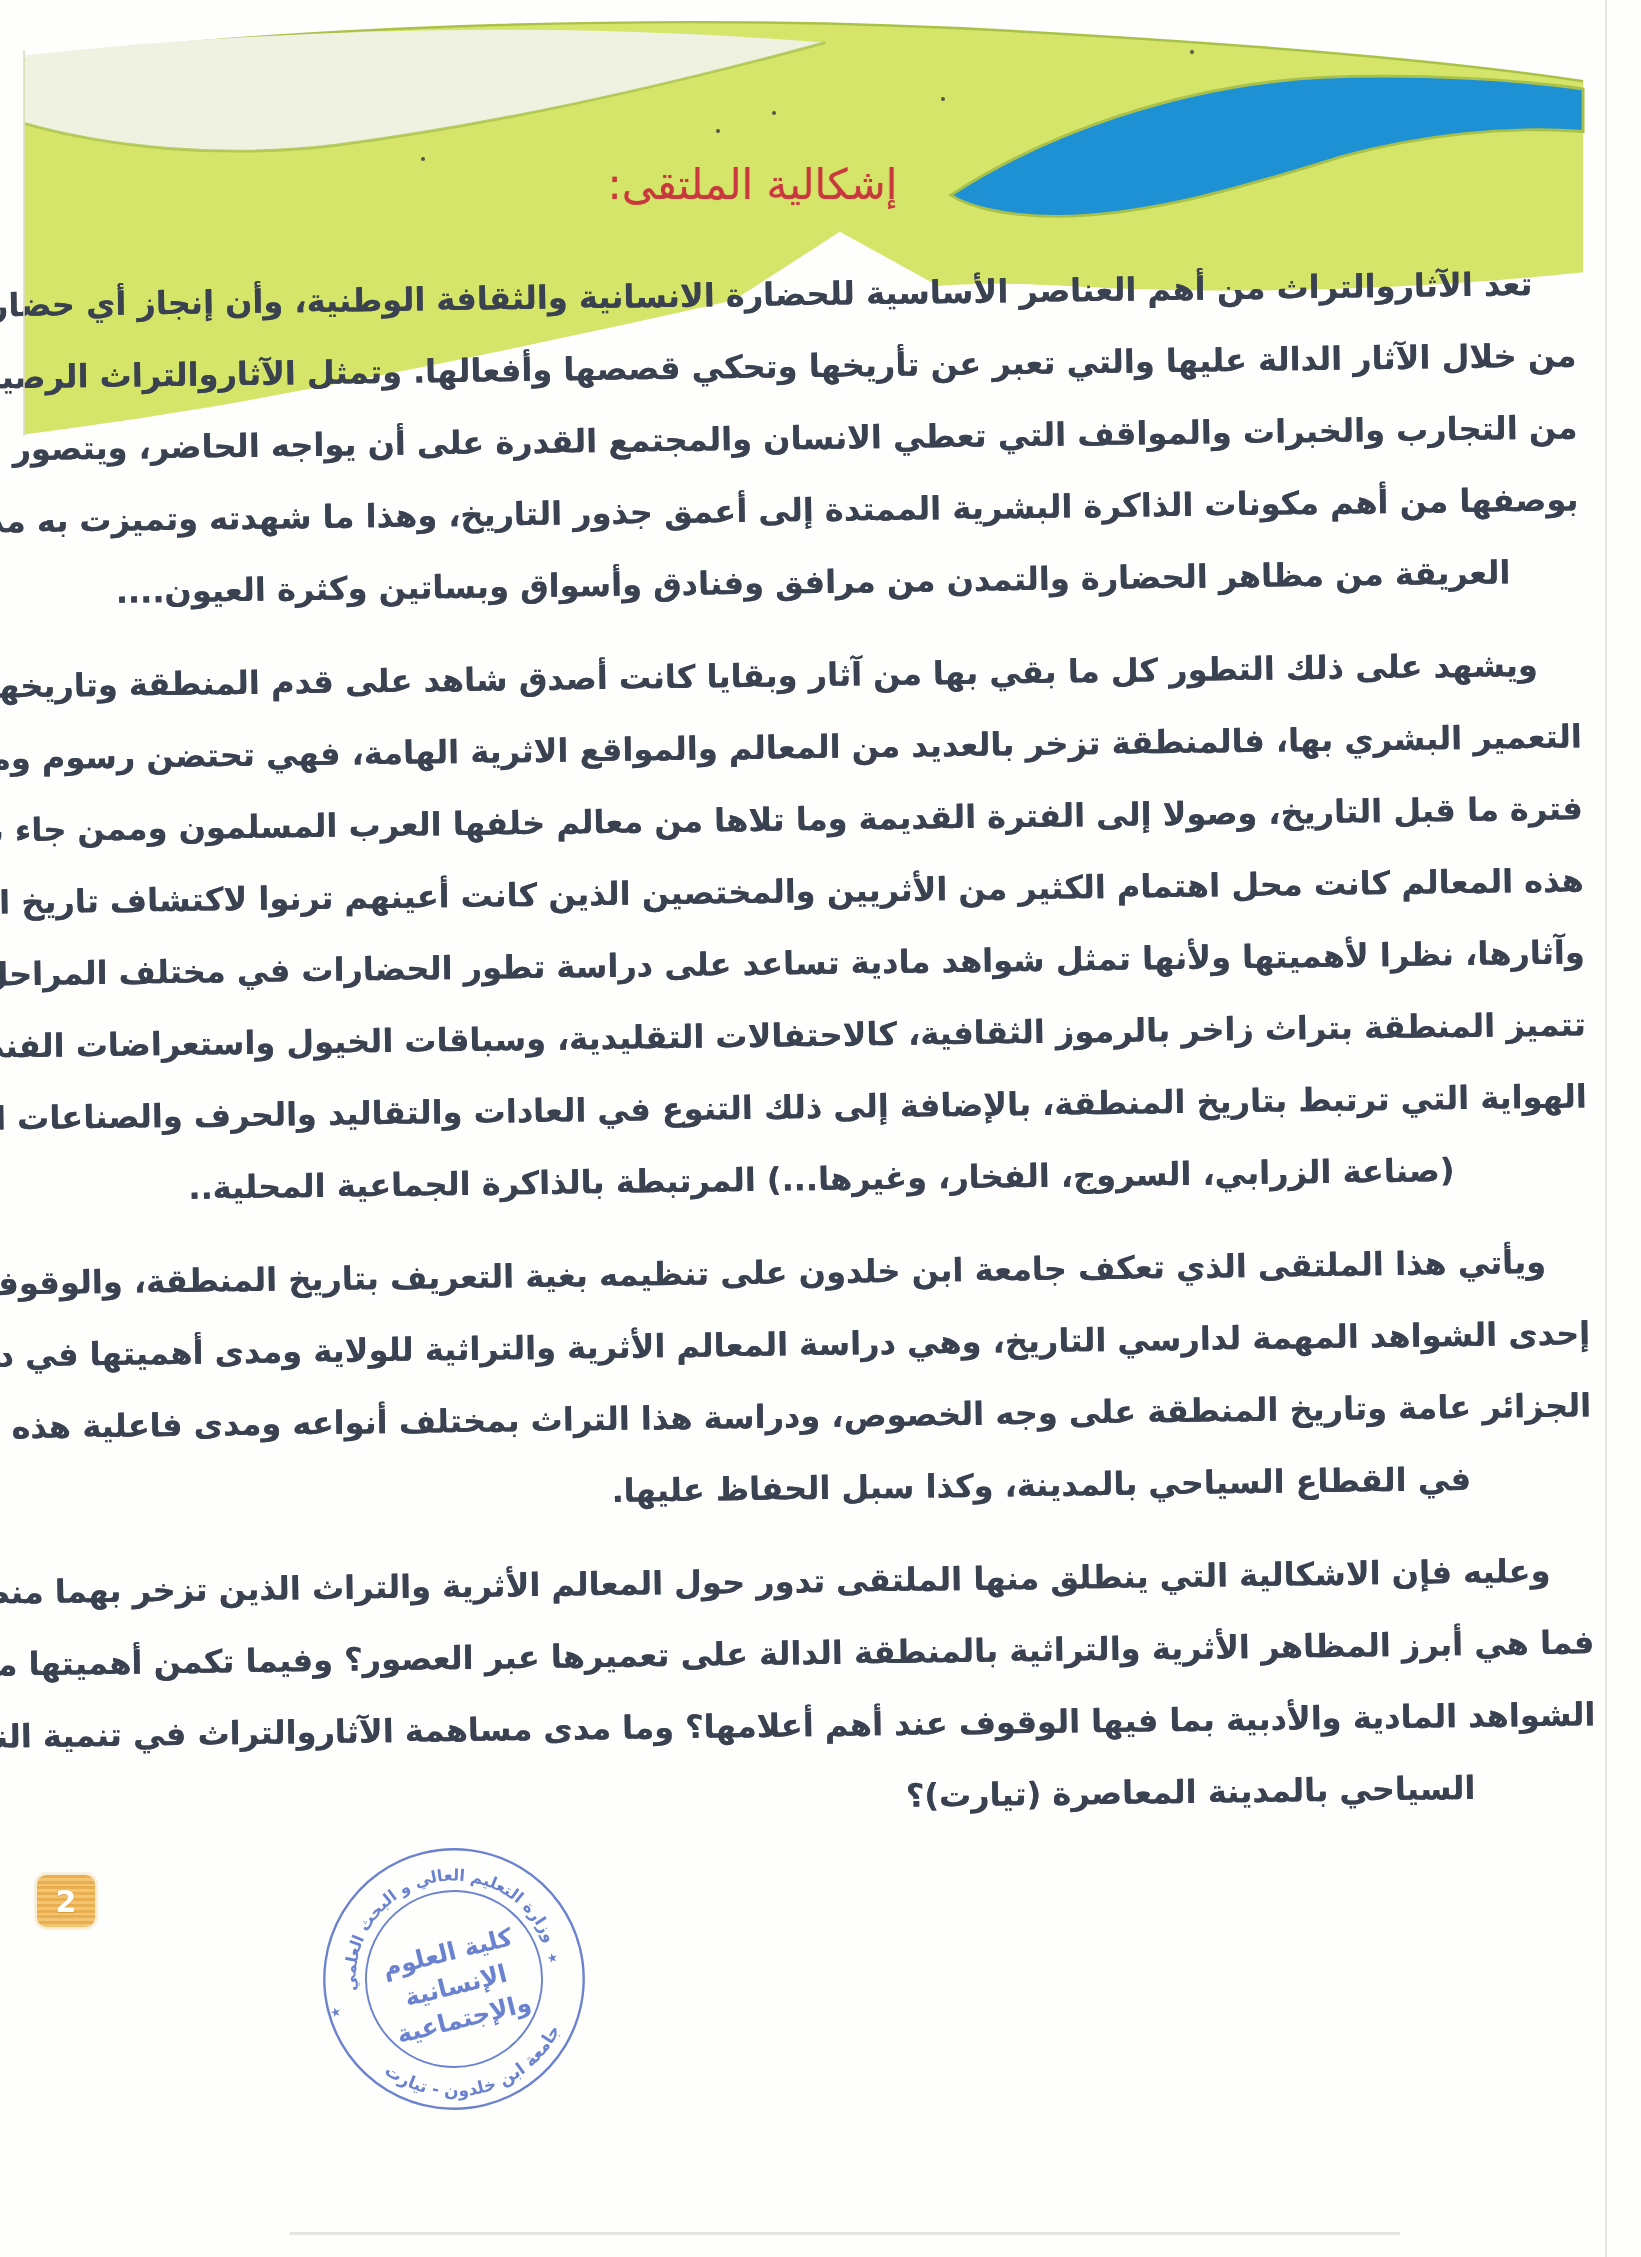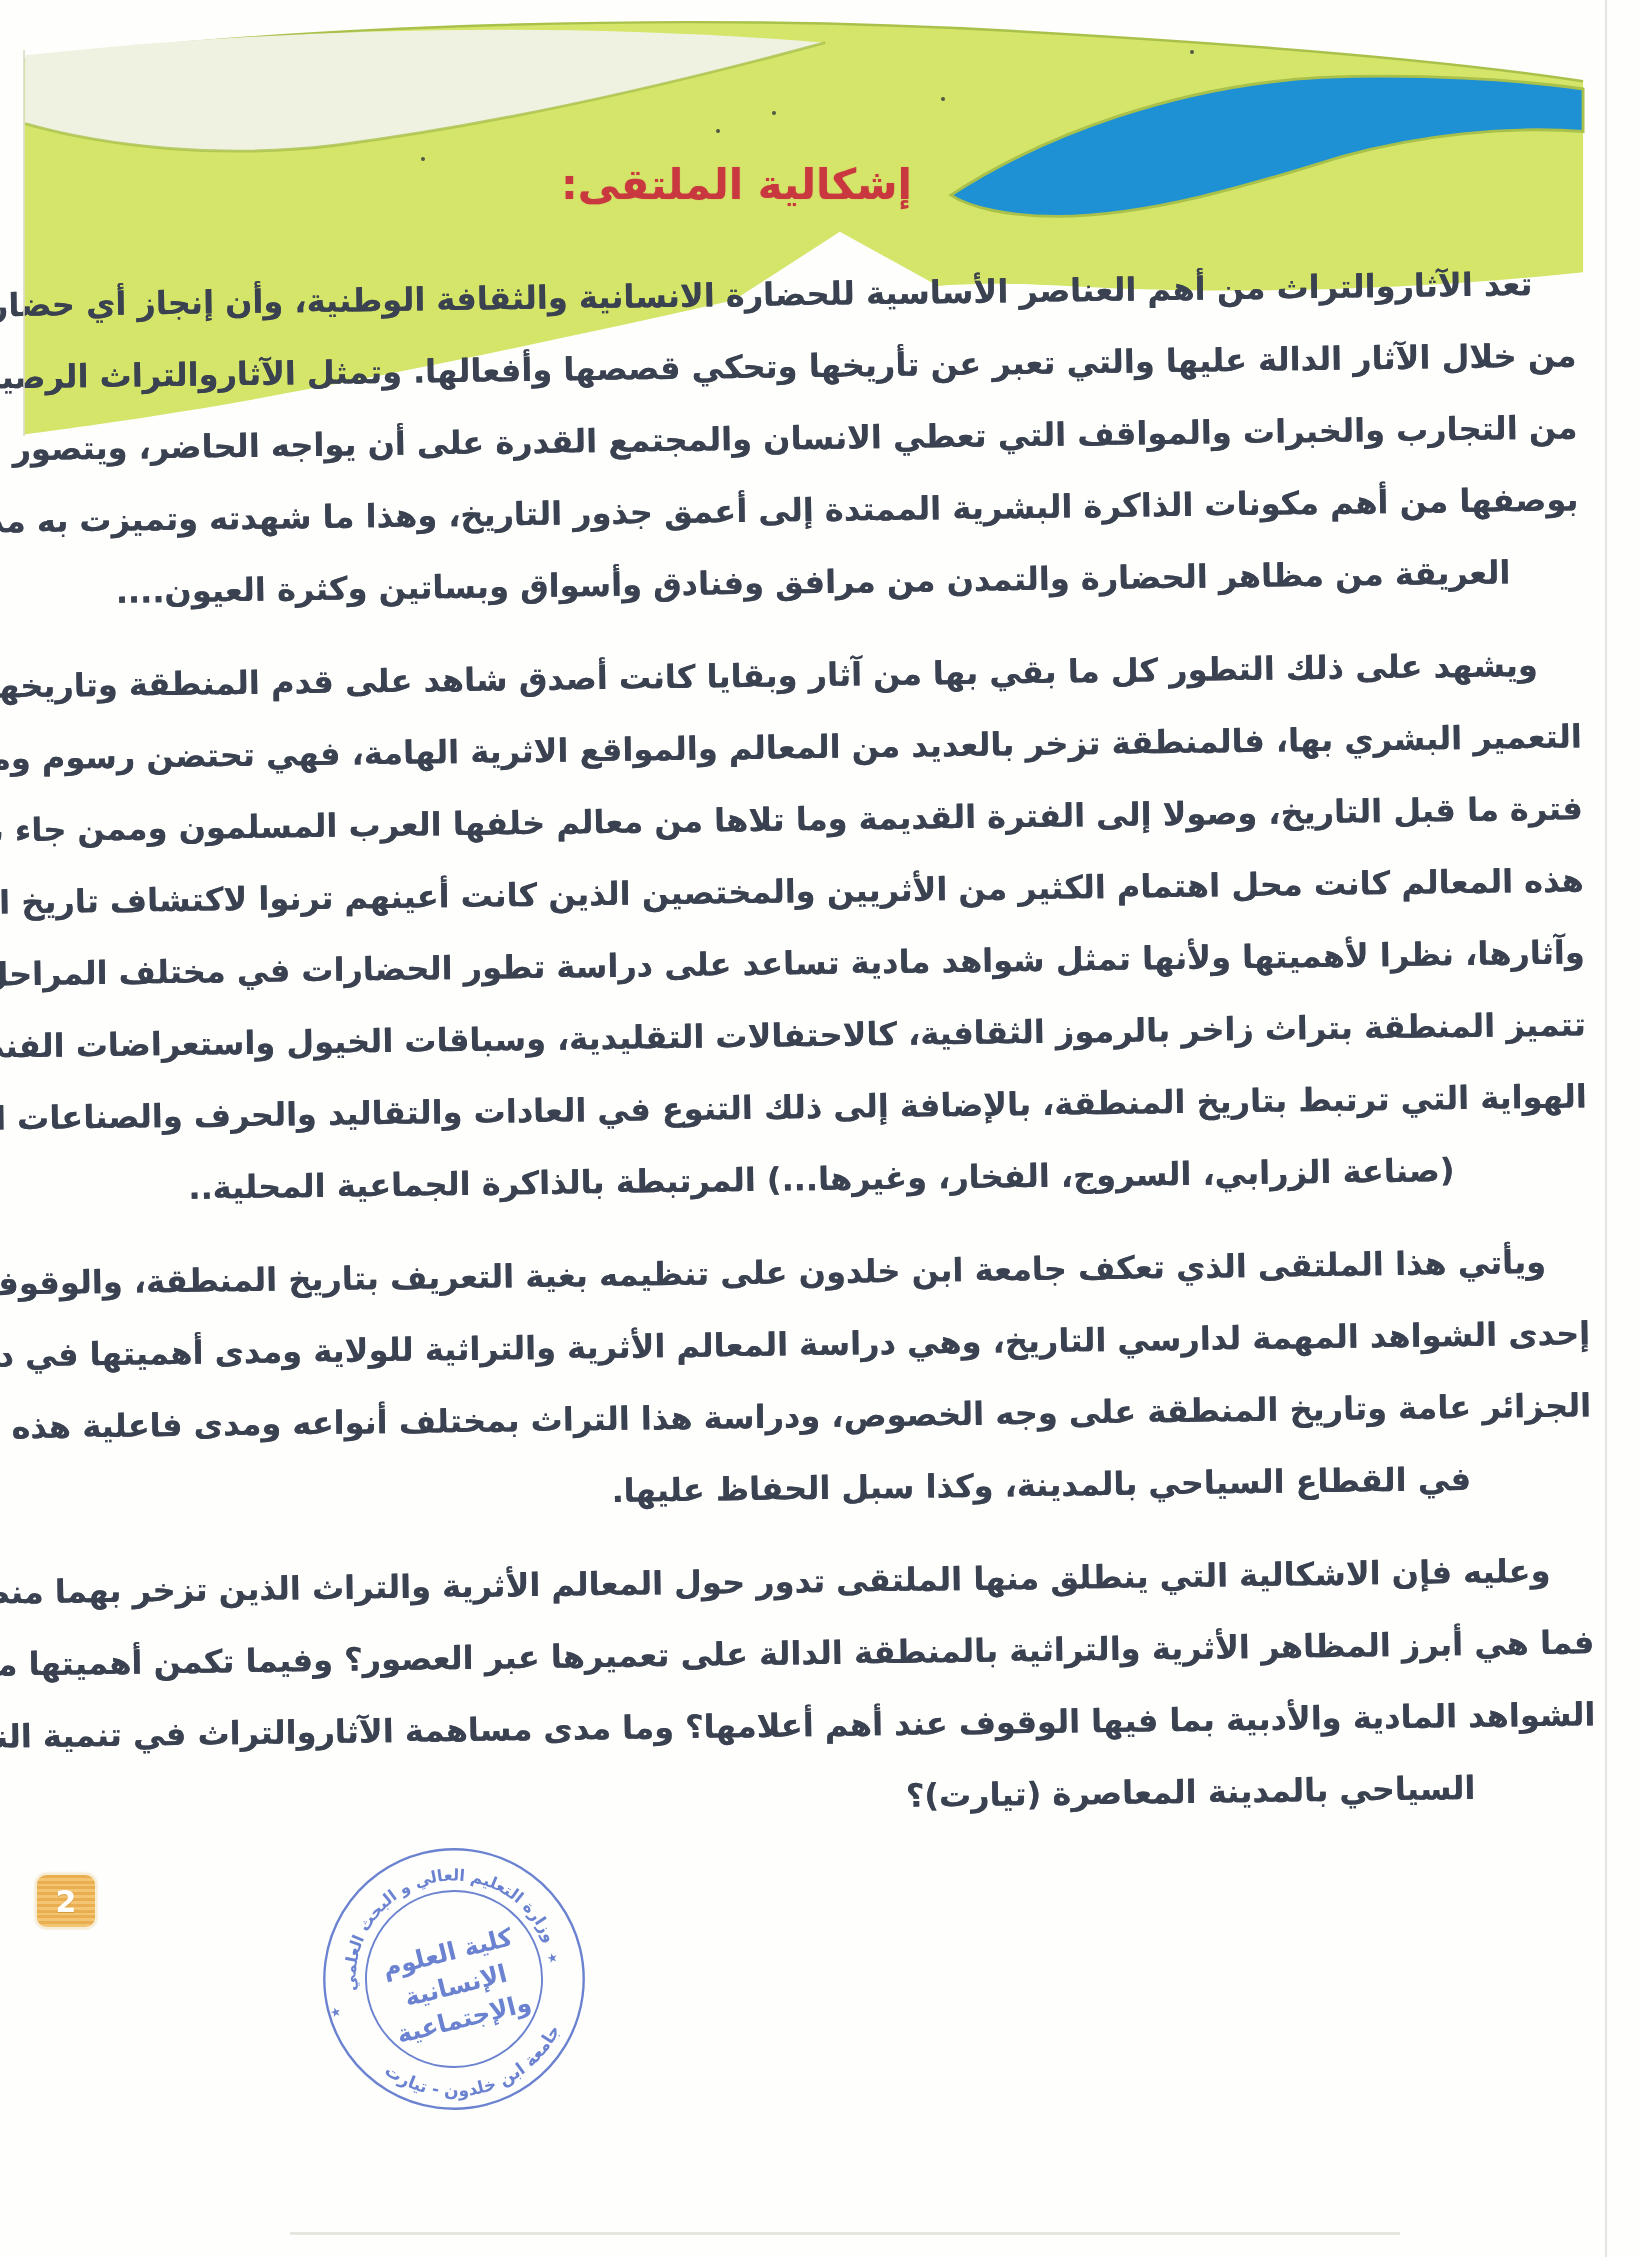--- a/index.html
+++ b/index.html
@@ -5,21 +5,21 @@
   html,body{margin:0;padding:0;background:#ffffff;}
   .page{
     position:relative; width:1641px; height:2257px; overflow:hidden;
     background:var(--c-paper,#fefefc);
     font-family:"DejaVu Sans", sans-serif;
     direction:rtl;
   }
   .header-art{position:absolute; left:0; top:0; width:1641px; height:454px;}
   .doc-title{
     position:absolute; top:160px; right:729px; width:319px;
-    font-size:42px; font-weight:700; color:var(--c-title,#c9383f);
+    font-size:42px; font-weight:400; color:var(--c-title,#c9383f);
     text-align:center; letter-spacing:0px; white-space:nowrap;
     text-shadow:0 0 1px rgba(201,56,63,.55);
   }
   .body-text{
     position:absolute; top:258px; left:53px; width:1533px;
     transform:rotate(-0.8deg); transform-origin:50% 50%;
     color:var(--c-ink,#3a4150);
     font-size:32px; font-weight:700;
     text-shadow:0 0 0.6px rgba(40,46,60,.65);
   }

